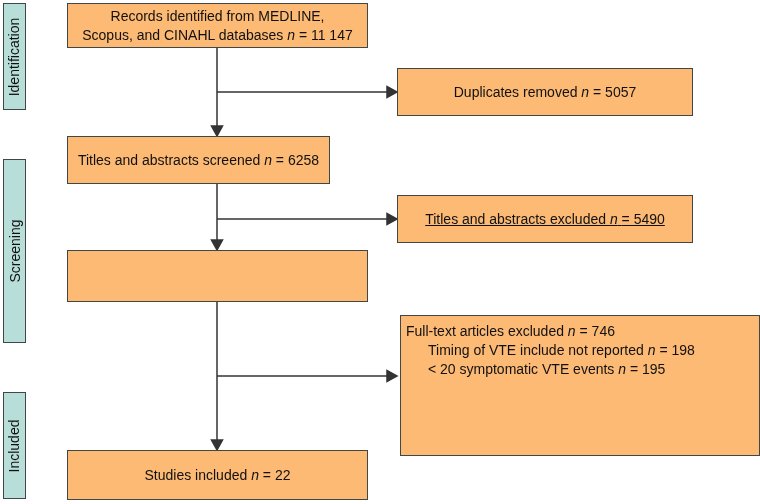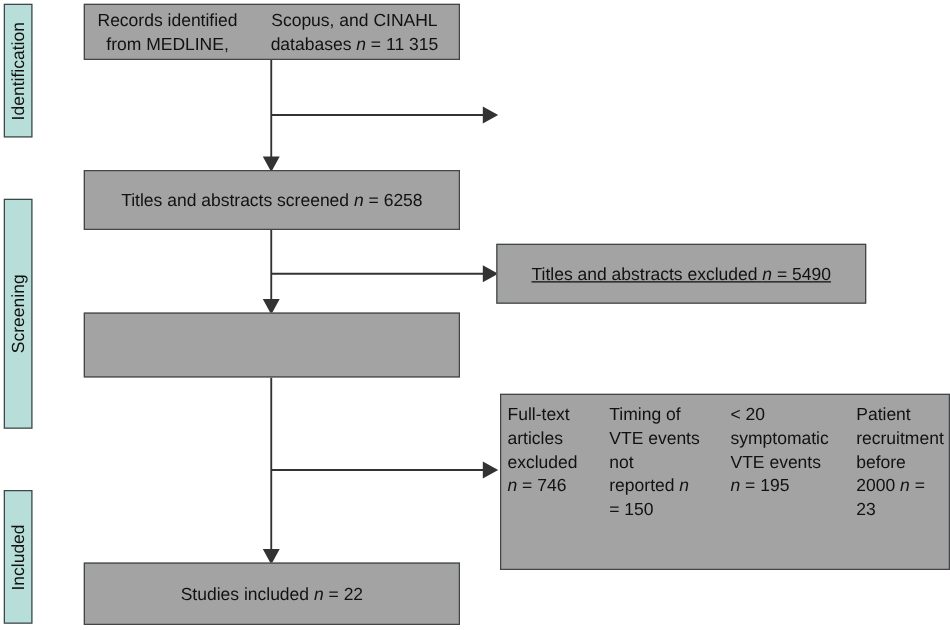--- a/index.html
+++ b/index.html
@@ -7,24 +7,24 @@
     position:relative;
     width:760px;height:504px;
     background:#ffffff;
     font-family:"Liberation Sans", sans-serif;
     color:#111111;
     overflow:hidden;
   }
   .arrows{position:absolute;left:0;top:0;pointer-events:none;}
   .box{
     position:absolute;
-    background:#a3a3a3;
+    background:#fdba74;
     border:1.5px solid #414648;
     box-sizing:border-box;
-    display:flex;flex-direction:row;
+    display:flex;flex-direction:column;
     align-items:center;justify-content:center;
     text-align:center;
     font-size:14px;line-height:19px;
   }
   .box.left{
     align-items:flex-start;justify-content:flex-start;
     text-align:left;
     padding:6px 4px 0 5px;
   }
   .reason{padding-left:22px;}
@@ -75,39 +75,41 @@
   </div>
   <div class="sbox" style="left:3px;top:159px;width:23px;height:184px;">
     <span class="vtext">Screening</span>
   </div>
   <div class="sbox" style="left:3px;top:392px;width:23px;height:107px;">
     <span class="vtext">Included</span>
   </div>
 
   <div class="box" style="left:67px;top:3px;width:301px;height:45px;">
     <div><span>Records identified from MEDLINE,</span></div>
-    <div><span>Scopus, and CINAHL databases </span><i class="n">n</i> <span>= 11 315</span></div>
+    <div><span>Scopus, and CINAHL databases </span><i class="n">n</i> <span>= 11 147</span></div>
   </div>
 
+  <div class="box" style="left:397px;top:68px;width:296px;height:48px;">
+    <div><span>Duplicates removed </span><i class="n">n</i> <span>= 5057</span></div>
+  </div>
 
-  <div class="box" style="left:67px;top:136px;width:301px;height:48px;">
+  <div class="box" style="left:67px;top:136px;width:263px;height:48px;">
     <div><span>Titles and abstracts screened </span><i class="n">n</i> <span>= 6258</span></div>
   </div>
 
   <div class="box" style="left:397px;top:195px;width:296px;height:48px;text-decoration:underline;">
     <div><span>Titles and abstracts excluded </span><i class="n">n</i> <span>= 5490</span></div>
   </div>
 
   <div class="box" style="left:67px;top:250px;width:301px;height:52px;">
   </div>
 
   <div class="box left" style="left:400px;top:315px;width:360px;height:141px;">
     <div><span>Full-text articles excluded </span><i class="n">n</i> <span>= 746</span></div>
-    <div class="reason"><span>Timing of VTE events not reported </span><i class="n">n</i> <span>= 150</span></div>
+    <div class="reason"><span>Timing of VTE include not reported </span><i class="n">n</i> <span>= 198</span></div>
     <div class="reason"><span>&lt; 20 symptomatic VTE events </span><i class="n">n</i> <span>= 195</span></div>
-    <div class="reason"><span>Patient recruitment before 2000 </span><i class="n">n</i> <span>= 23</span></div>
   </div>
 
   <div class="box" style="left:67px;top:450px;width:301px;height:50px;">
     <div><span>Studies included </span><i class="n">n</i> <span>= 22</span></div>
   </div>
 
 </div>
 
 </body></html>

